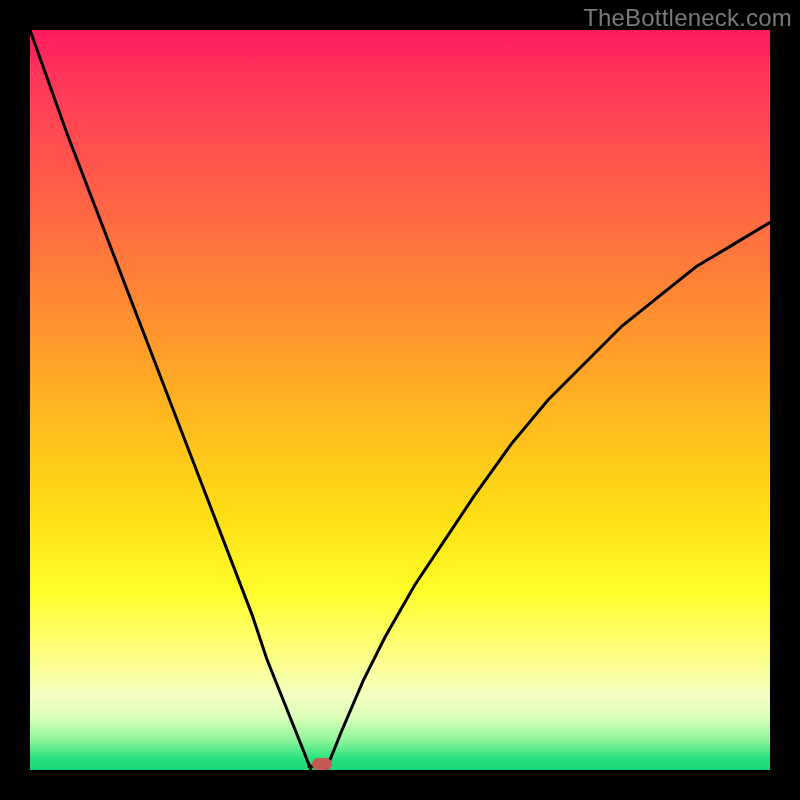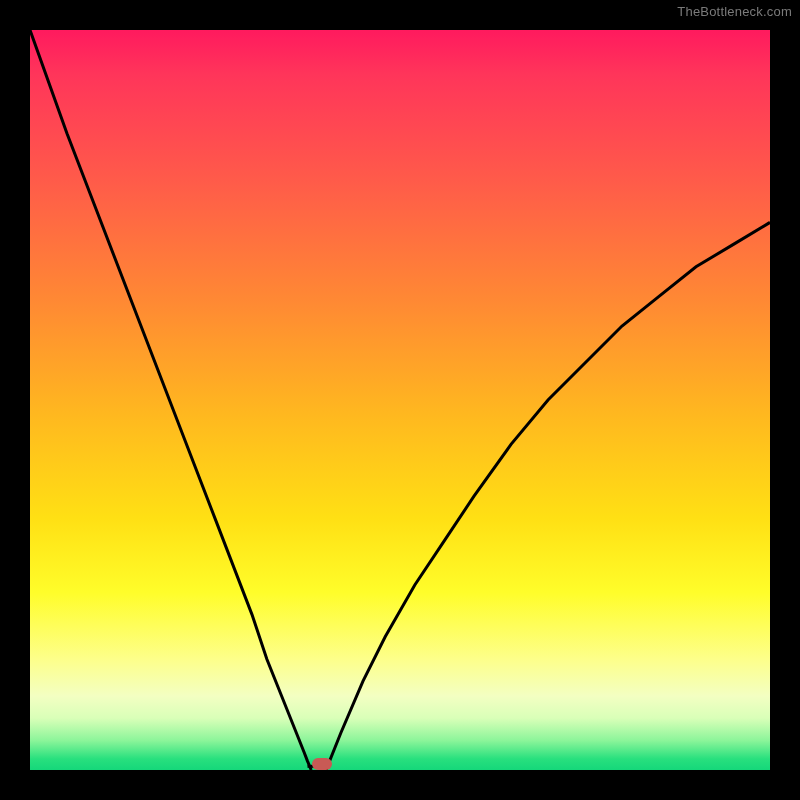--- a/index.html
+++ b/index.html
@@ -41,21 +41,21 @@
       #8cf59a 96%,
       #28e07e 98.5%,
       #15d77a 100%
     );
   }
   .watermark {
     position: absolute;
     top: 4px;
     right: 8px;
     color: #7a7a7a;
-    font-size: 13px;
+    font-size: 24px;
     font-weight: 500;
     letter-spacing: 0.2px;
     user-select: none;
   }
   .curves {
     position: absolute;
     left: 0;
     top: 0;
     width: 740px;
     height: 740px;

